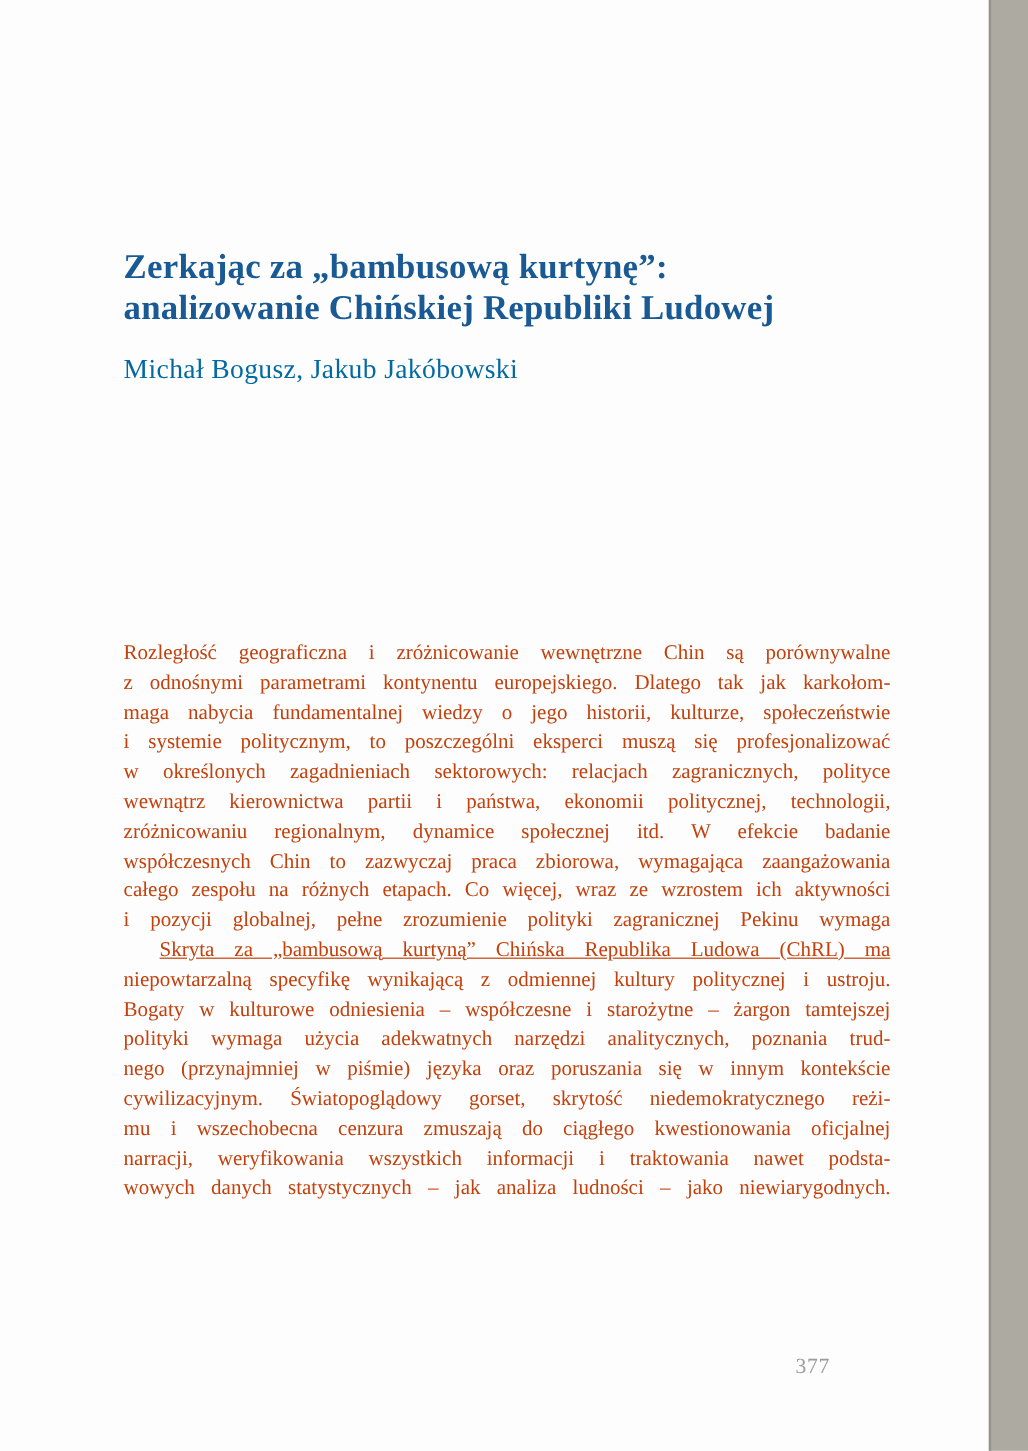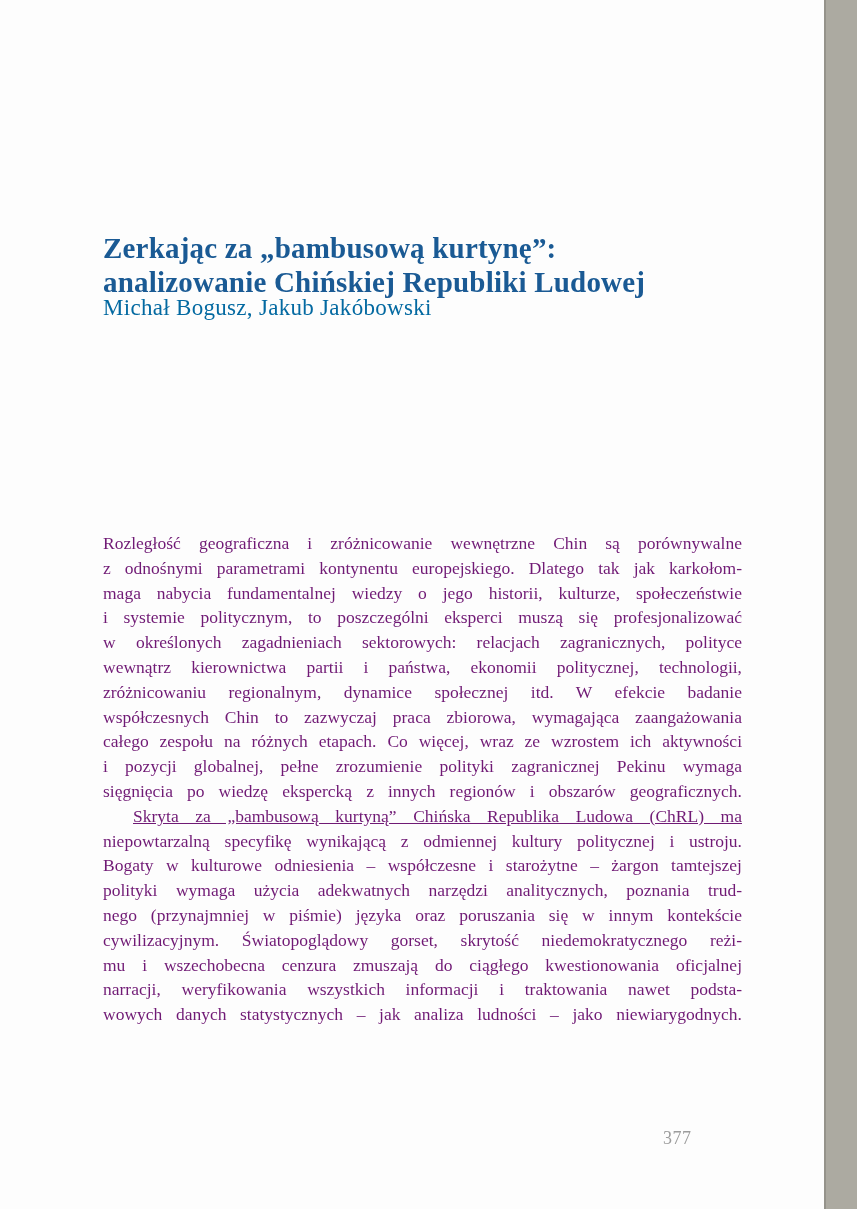--- a/index.html
+++ b/index.html
@@ -11,41 +11,41 @@
     font-family:"Liberation Serif", serif;
   }
   
   .margin-strip {
     position:absolute; top:0; right:0;
     width:31px; height:1209px;
     background:#acaaa1;
     border-left:2px solid #95938b;
   }
   .chapter-title {
-    position:absolute; left:103px; top:231px;
+    position:absolute; left:103px; top:206px;
     width:660px;
     font-weight:bold;
     font-size:29px; line-height:34px;
     color:#1a5a94;
     letter-spacing:0.2px;
   }
   .chapter-authors {
     position:absolute; left:103px; top:293px;
     width:660px;
     font-size:23px; line-height:30px;
     font-weight:normal;
     color:#0369a1;
     letter-spacing:0.3px;
   }
   .body-text {
     position:absolute; left:103px; top:531px;
     width:639px;
     font-size:17.5px;
     line-height:24.8px;
-    color:#701a75;
+    color:#c2410c;
   }
   .line {
     text-align:justify;
     text-align-last:justify;
     white-space:nowrap;
     height:24.8px;
   }
   .line.indent { padding-left:30px;text-decoration:underline; }
   .page-number {
     position:absolute; left:663px; top:1128px;
@@ -70,21 +70,20 @@
   <div class="line">Rozległość geograficzna i zróżnicowanie wewnętrzne Chin są porównywalne</div>
   <div class="line">z odnośnymi parametrami kontynentu europejskiego. Dlatego tak jak karkołom-</div>
   <div class="line">maga nabycia fundamentalnej wiedzy o jego historii, kulturze, społeczeństwie</div>
   <div class="line">i systemie politycznym, to poszczególni eksperci muszą się profesjonalizować</div>
   <div class="line">w określonych zagadnieniach sektorowych: relacjach zagranicznych, polityce</div>
   <div class="line">wewnątrz kierownictwa partii i państwa, ekonomii politycznej, technologii,</div>
   <div class="line">zróżnicowaniu regionalnym, dynamice społecznej itd. W efekcie badanie</div>
   <div class="line">współczesnych Chin to zazwyczaj praca zbiorowa, wymagająca zaangażowania</div>
   <div class="line">całego zespołu na różnych etapach. Co więcej, wraz ze wzrostem ich aktywności</div>
   <div class="line">i pozycji globalnej, pełne zrozumienie polityki zagranicznej Pekinu wymaga</div>
-  <div class="line">sięgnięcia po wiedzę ekspercką z innych regionów i obszarów geograficznych.</div>
   <div class="line indent">Skryta za „bambusową kurtyną” Chińska Republika Ludowa (ChRL) ma</div>
   <div class="line">niepowtarzalną specyfikę wynikającą z odmiennej kultury politycznej i ustroju.</div>
   <div class="line">Bogaty w kulturowe odniesienia – współczesne i starożytne – żargon tamtejszej</div>
   <div class="line">polityki wymaga użycia adekwatnych narzędzi analitycznych, poznania trud-</div>
   <div class="line">nego (przynajmniej w piśmie) języka oraz poruszania się w innym kontekście</div>
   <div class="line">cywilizacyjnym. Światopoglądowy gorset, skrytość niedemokratycznego reżi-</div>
   <div class="line">mu i wszechobecna cenzura zmuszają do ciągłego kwestionowania oficjalnej</div>
   <div class="line">narracji, weryfikowania wszystkich informacji i traktowania nawet podsta-</div>
   <div class="line">wowych danych statystycznych – jak analiza ludności – jako niewiarygodnych.</div>
 </div>

